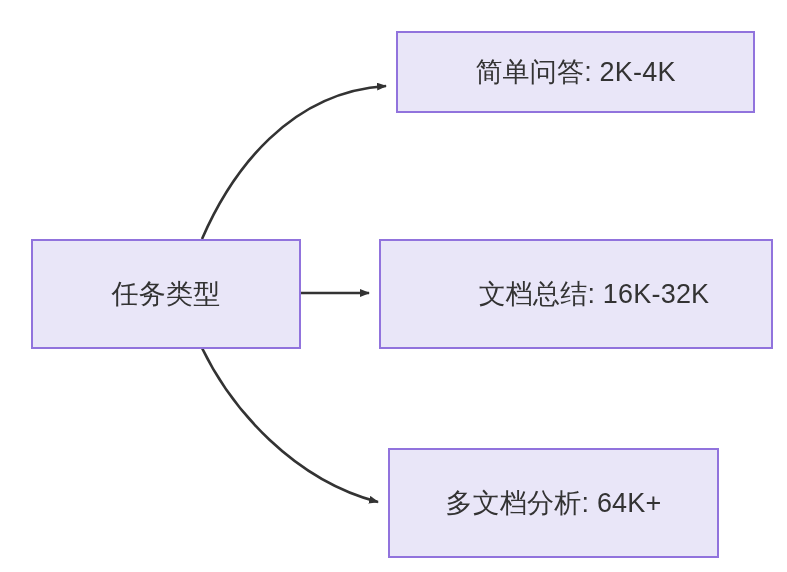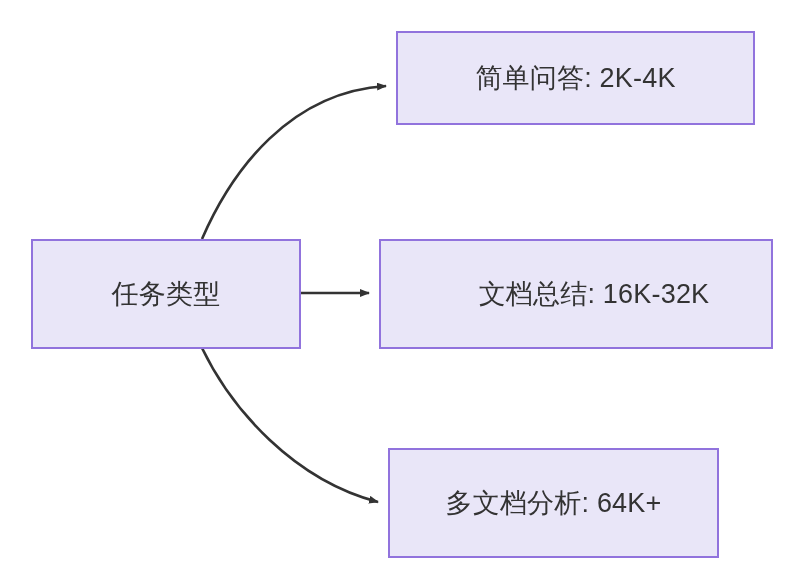--- a/index.html
+++ b/index.html
@@ -42,21 +42,21 @@
   #node-source {
     left: 31px;
     top: 239px;
     width: 270px;
     height: 110px;
   }
   #node-simple-qa {
     left: 396px;
     top: 31px;
     width: 359px;
-    height: 94px;
+    height: 82px;
   }
   #node-doc-summary {
     left: 379px;
     top: 239px;
     width: 394px;
     height: 110px;
     padding-left: 36px;
   }
   #node-multi-doc {
     left: 388px;

